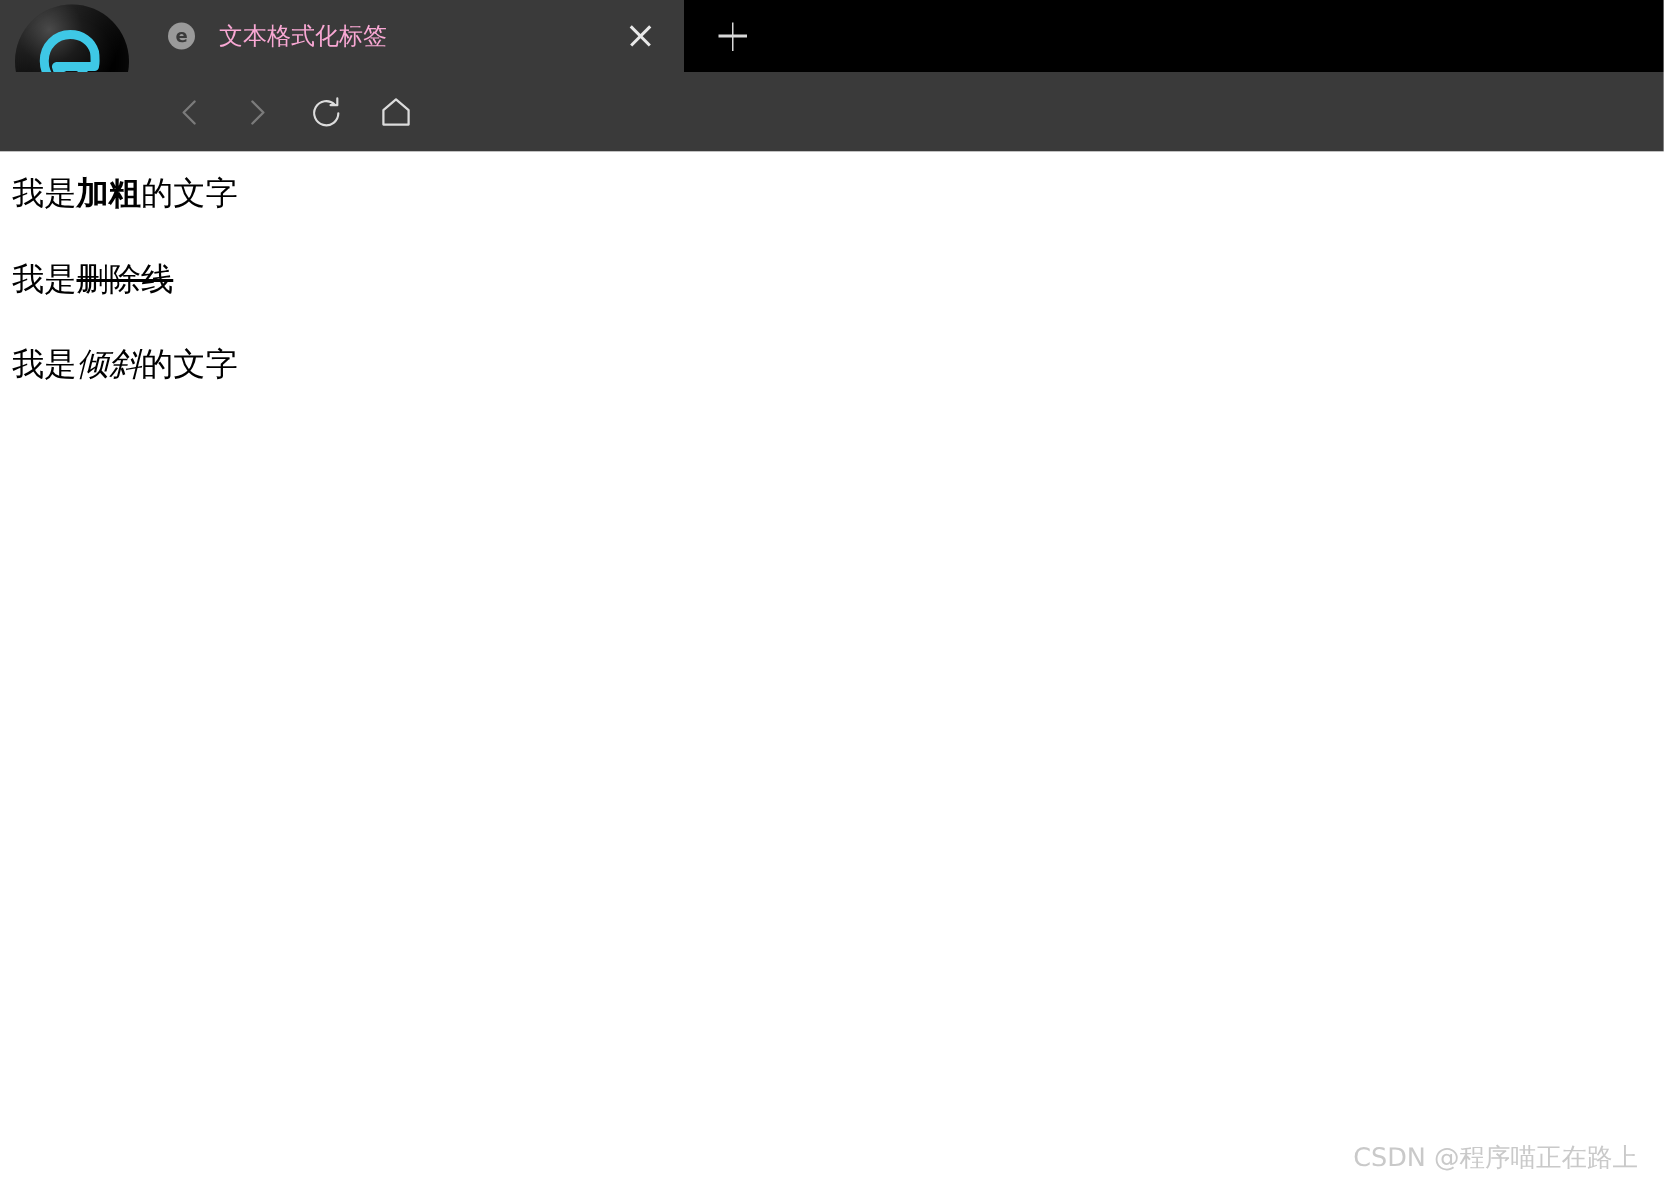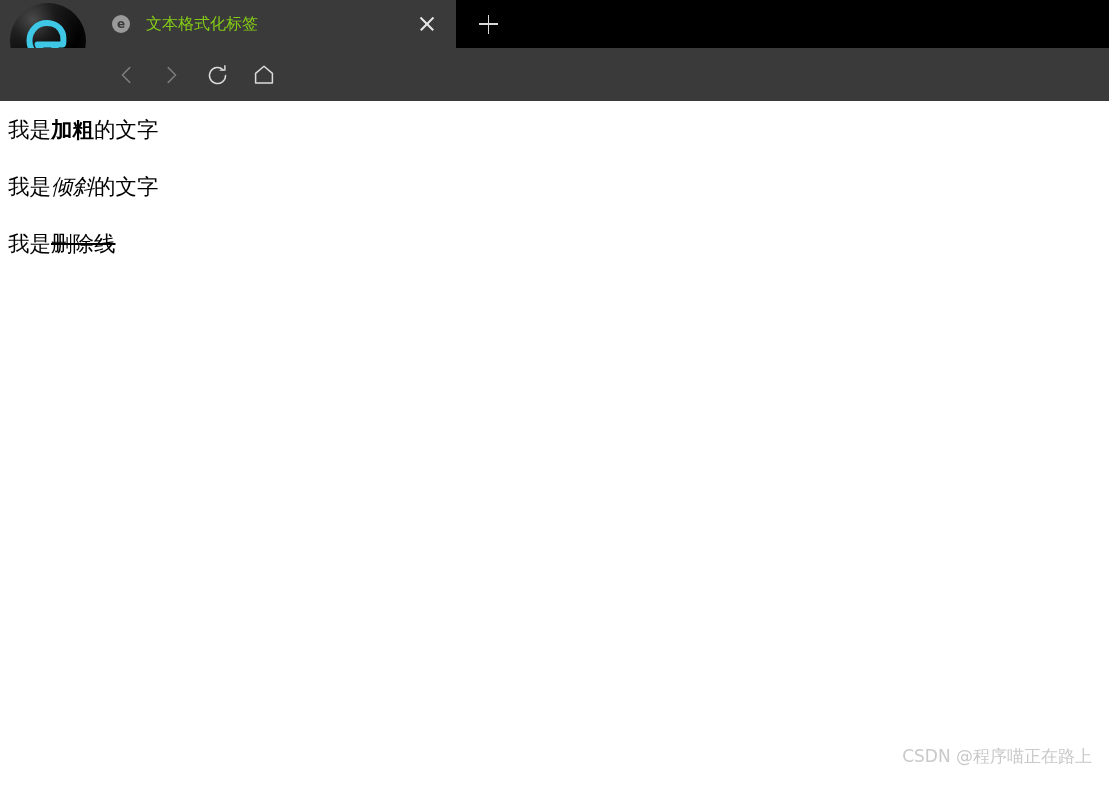--- a/index.html
+++ b/index.html
@@ -80,21 +80,21 @@
     color: #3a3a3a;
     font-size: 12px;
     font-weight: bold;
     line-height: 18px;
     text-align: center;
     flex: 0 0 auto;
     font-family: "DejaVu Sans", sans-serif;
   }
   .tab-title {
     margin-left: 16px;
-    color: #84cc16;
+    color: #f9a8d4;
     font-size: 16px;
     white-space: nowrap;
     overflow: hidden;
     flex: 1 1 auto;
   }
   .tab-close {
     width: 34px;
     height: 34px;
     margin-right: 12px;
     flex: 0 0 auto;
@@ -174,21 +174,21 @@
   .para:first-child { margin-top: 9px; }
 
   b.fmt-bold      { font-weight: 700; }
   i.fmt-italic    { font-style: italic; }
   s.fmt-strike    { text-decoration: line-through; }
   u.fmt-underline { text-decoration: underline; }
 
   .watermark {
     position: absolute;
     right: 17px;
-    bottom: 24px;
+    bottom: 9px;
     color: #c9c9c9;
     font-size: 17px;
     font-family: "DejaVu Sans", "Liberation Sans", sans-serif;
     white-space: nowrap;
     user-select: none;
   }
 </style>
 </head>
 <body>
 
@@ -250,21 +250,21 @@
     </div>
 
   </div>
 </div>
 
 <div class="viewport">
   <div class="page-body">
 
     <p class="para"><span>我是</span><b class="fmt-bold">加粗</b><span>的文字</span></p>
 
+    <p class="para"><span>我是</span><s class="fmt-strike">删除线</s><span></span></p>
+
     <p class="para"><span>我是</span><i class="fmt-italic">倾斜</i><span>的文字</span></p>
-
-    <p class="para"><span>我是</span><s class="fmt-strike">删除线</s><span></span></p>
 
 
   </div>
 
   <div class="watermark">CSDN @程序喵正在路上</div>
 </div>
 
 </body></html>

